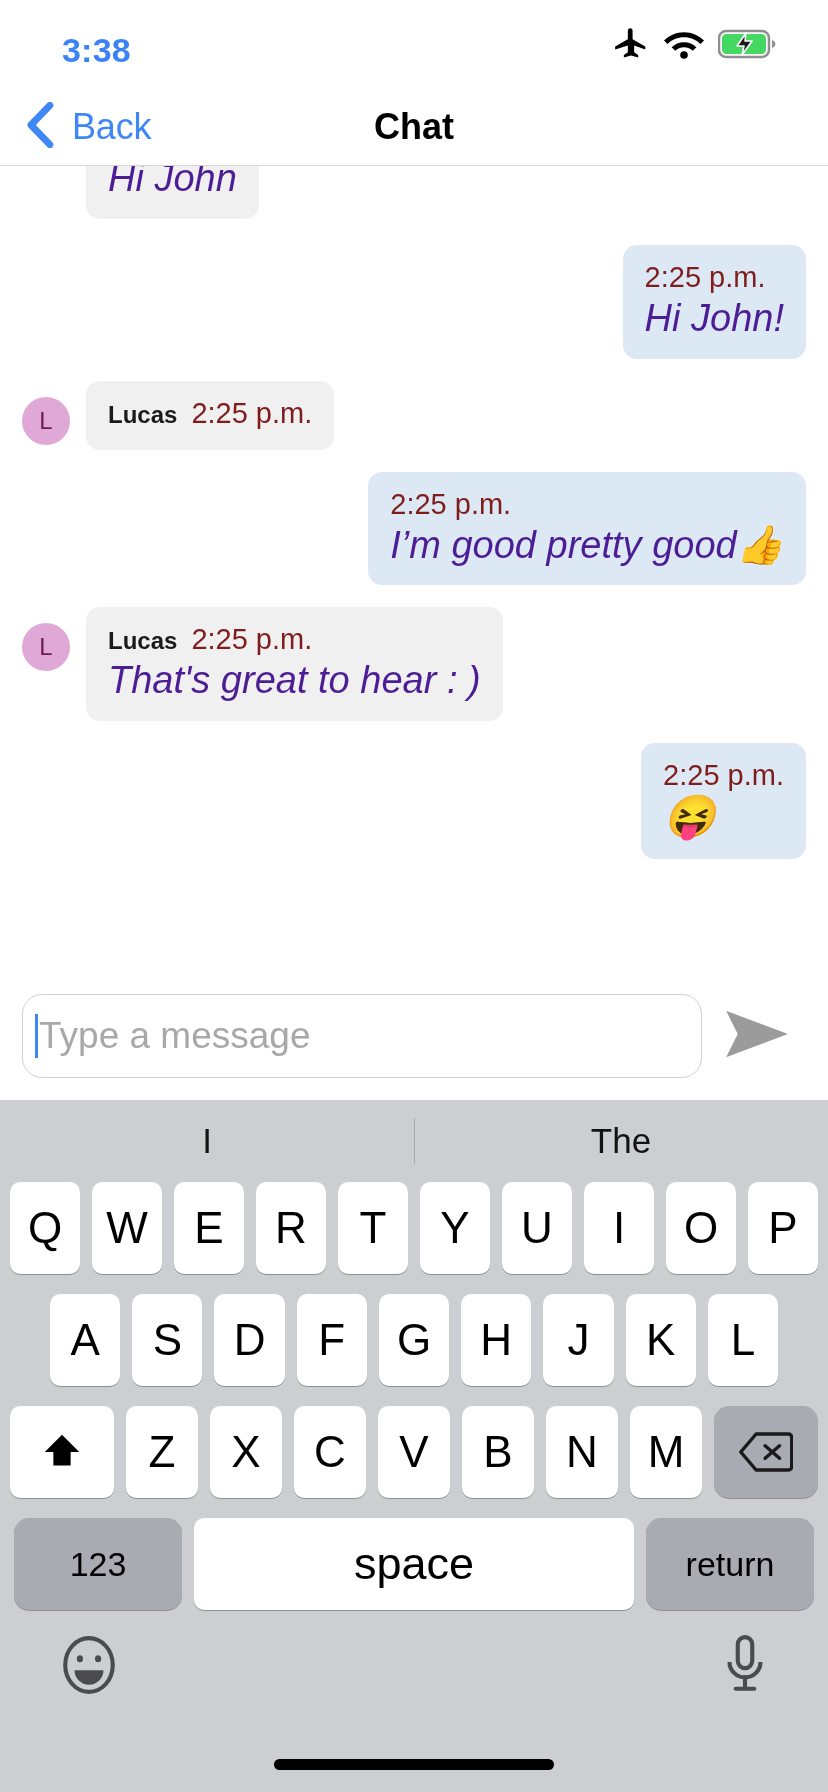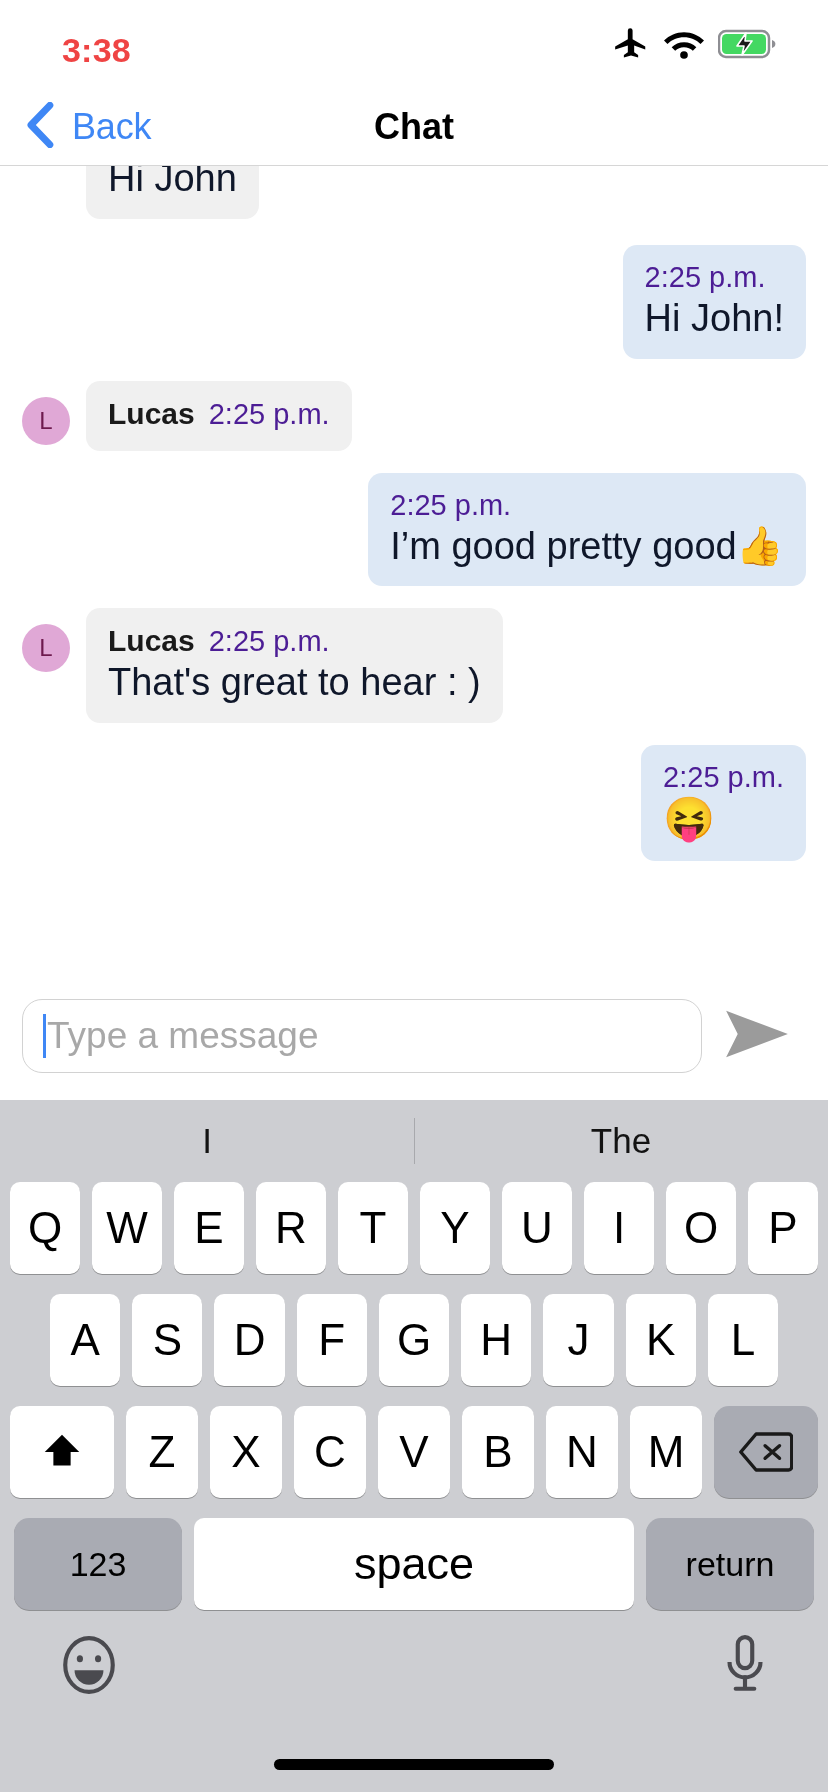--- a/index.html
+++ b/index.html
@@ -18,21 +18,21 @@
 
   
   .status-bar {
     height: 88px;
     flex: 0 0 88px;
     display: flex; align-items: center; justify-content: space-between;
     padding: 0 52px 0 62px;
     background: #ffffff;
   }
   .status-time {
-    font-size: 34px; font-weight: bold; color: #ef4444;
+    font-size: 34px; font-weight: bold; color: #3b82f6;
     letter-spacing: 0.2px;
     margin-top: 12px;
   }
   .status-icons { display: flex; align-items: center; gap: 14px; }
   .icon-plane svg, .icon-wifi svg, .icon-battery svg { display: block; }
 
   
   .nav-bar {
     height: 78px;
     flex: 0 0 78px;
@@ -93,42 +93,43 @@
     padding: 16px 22px 18px 22px;
     max-width: 640px;
   }
   .bubble.incoming { background: #f0f0f0; }
   .bubble.outgoing { background: #dde8f5; }
 
   .bubble-meta {
     display: flex; align-items: baseline; gap: 14px;
     margin-bottom: 2px;
   }
-  .bubble-sender { font-size: 30px; font-weight: bold; color: #1a1a1a; }
-  .bubble-time { font-size: 29px; color: #4c1d95; }
+  .bubble-sender { font-size: 24px; font-weight: bold; color: #1a1a1a; }
+  .bubble-time { font-size: 29px; color: #7f1d1d; }
   .bubble-text {
-    font-size: 38px; color: #0f172a; line-height: 1.18;
+    font-size: 38px; color: #4c1d95; line-height: 1.18;
     white-space: nowrap;
+    font-style: italic;
   }
   .bubble-text.emoji-only { font-size: 42px; line-height: 1.1; }
 
   
   .input-bar {
     flex: 0 0 128px;
     display: flex; align-items: center;
     padding: 0 16px 0 22px;
     background: #ffffff;
   }
   .input-field {
     flex: 1 1 auto;
-    height: 74px;
+    height: 84px;
     border: 1px solid #d2d2d2;
     border-radius: 20px;
     display: flex; align-items: center;
-    padding-left: 20px;
+    padding-left: 12px;
     background: #fff;
   }
   .caret {
     width: 3px; height: 44px; background: #3f87f5;
     flex: 0 0 3px;
   }
   .placeholder {
     font-size: 37px; color: #a8a8a8; margin-left: 1px;
   }
   .send-btn {

